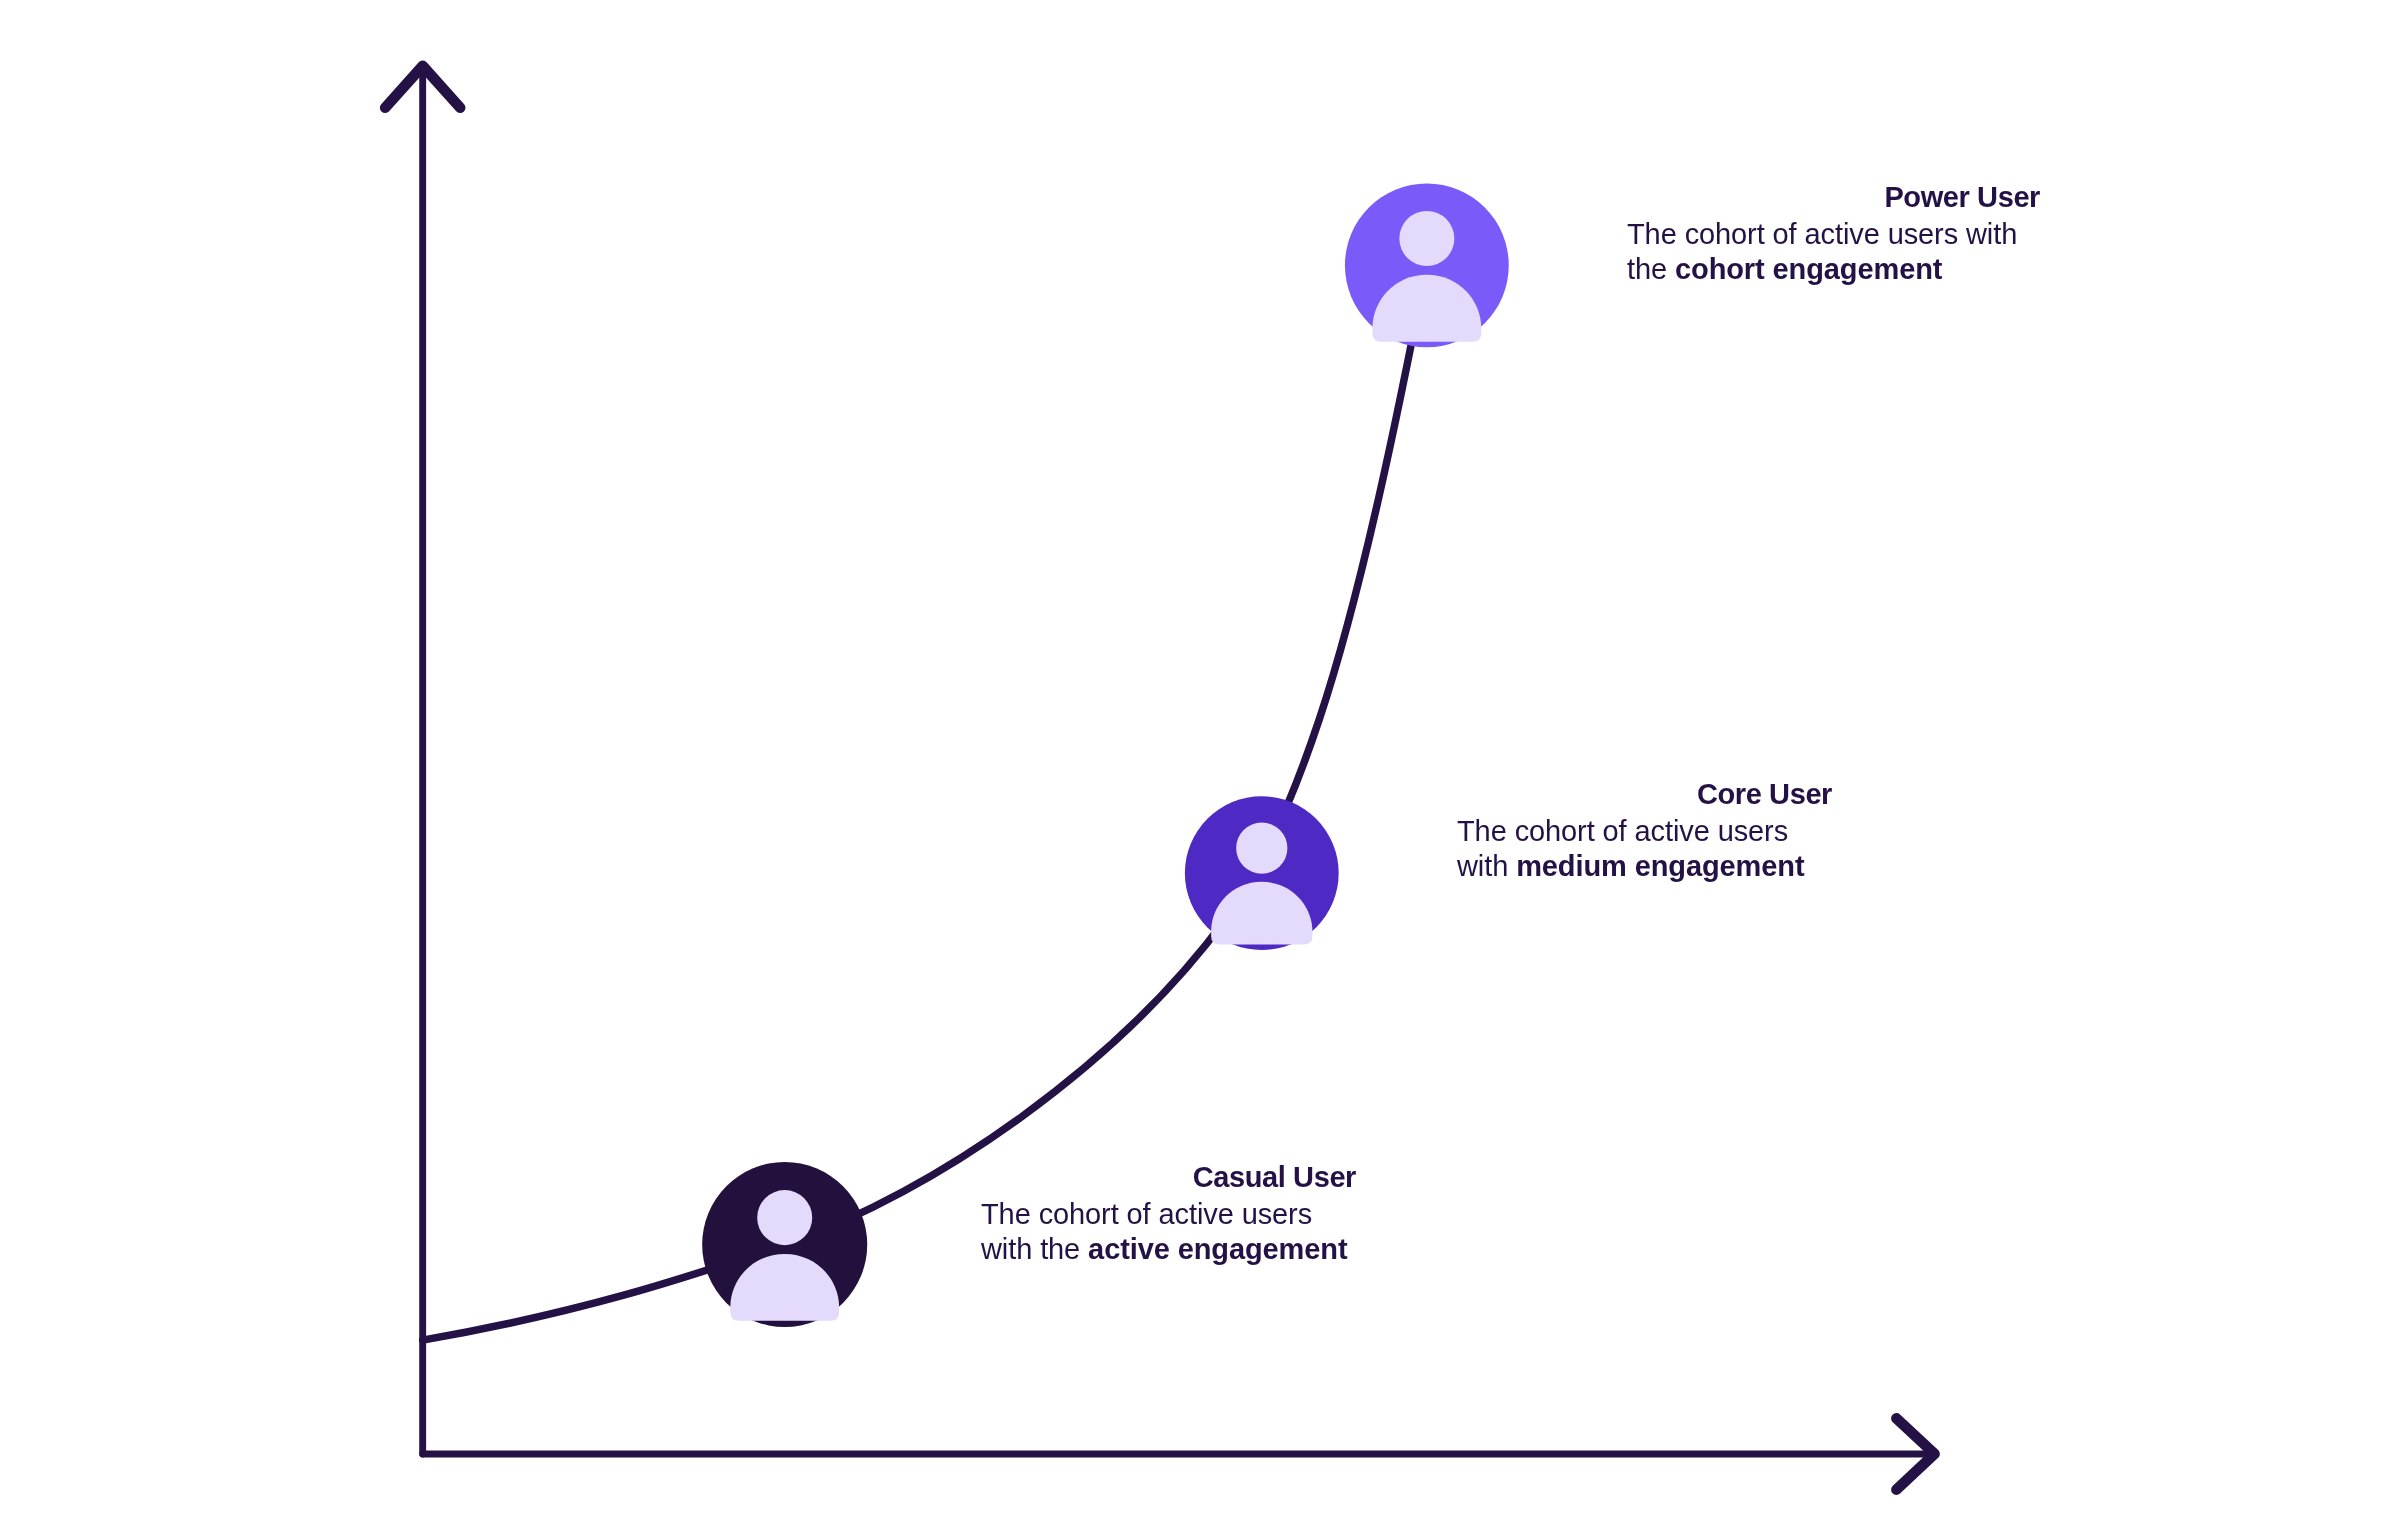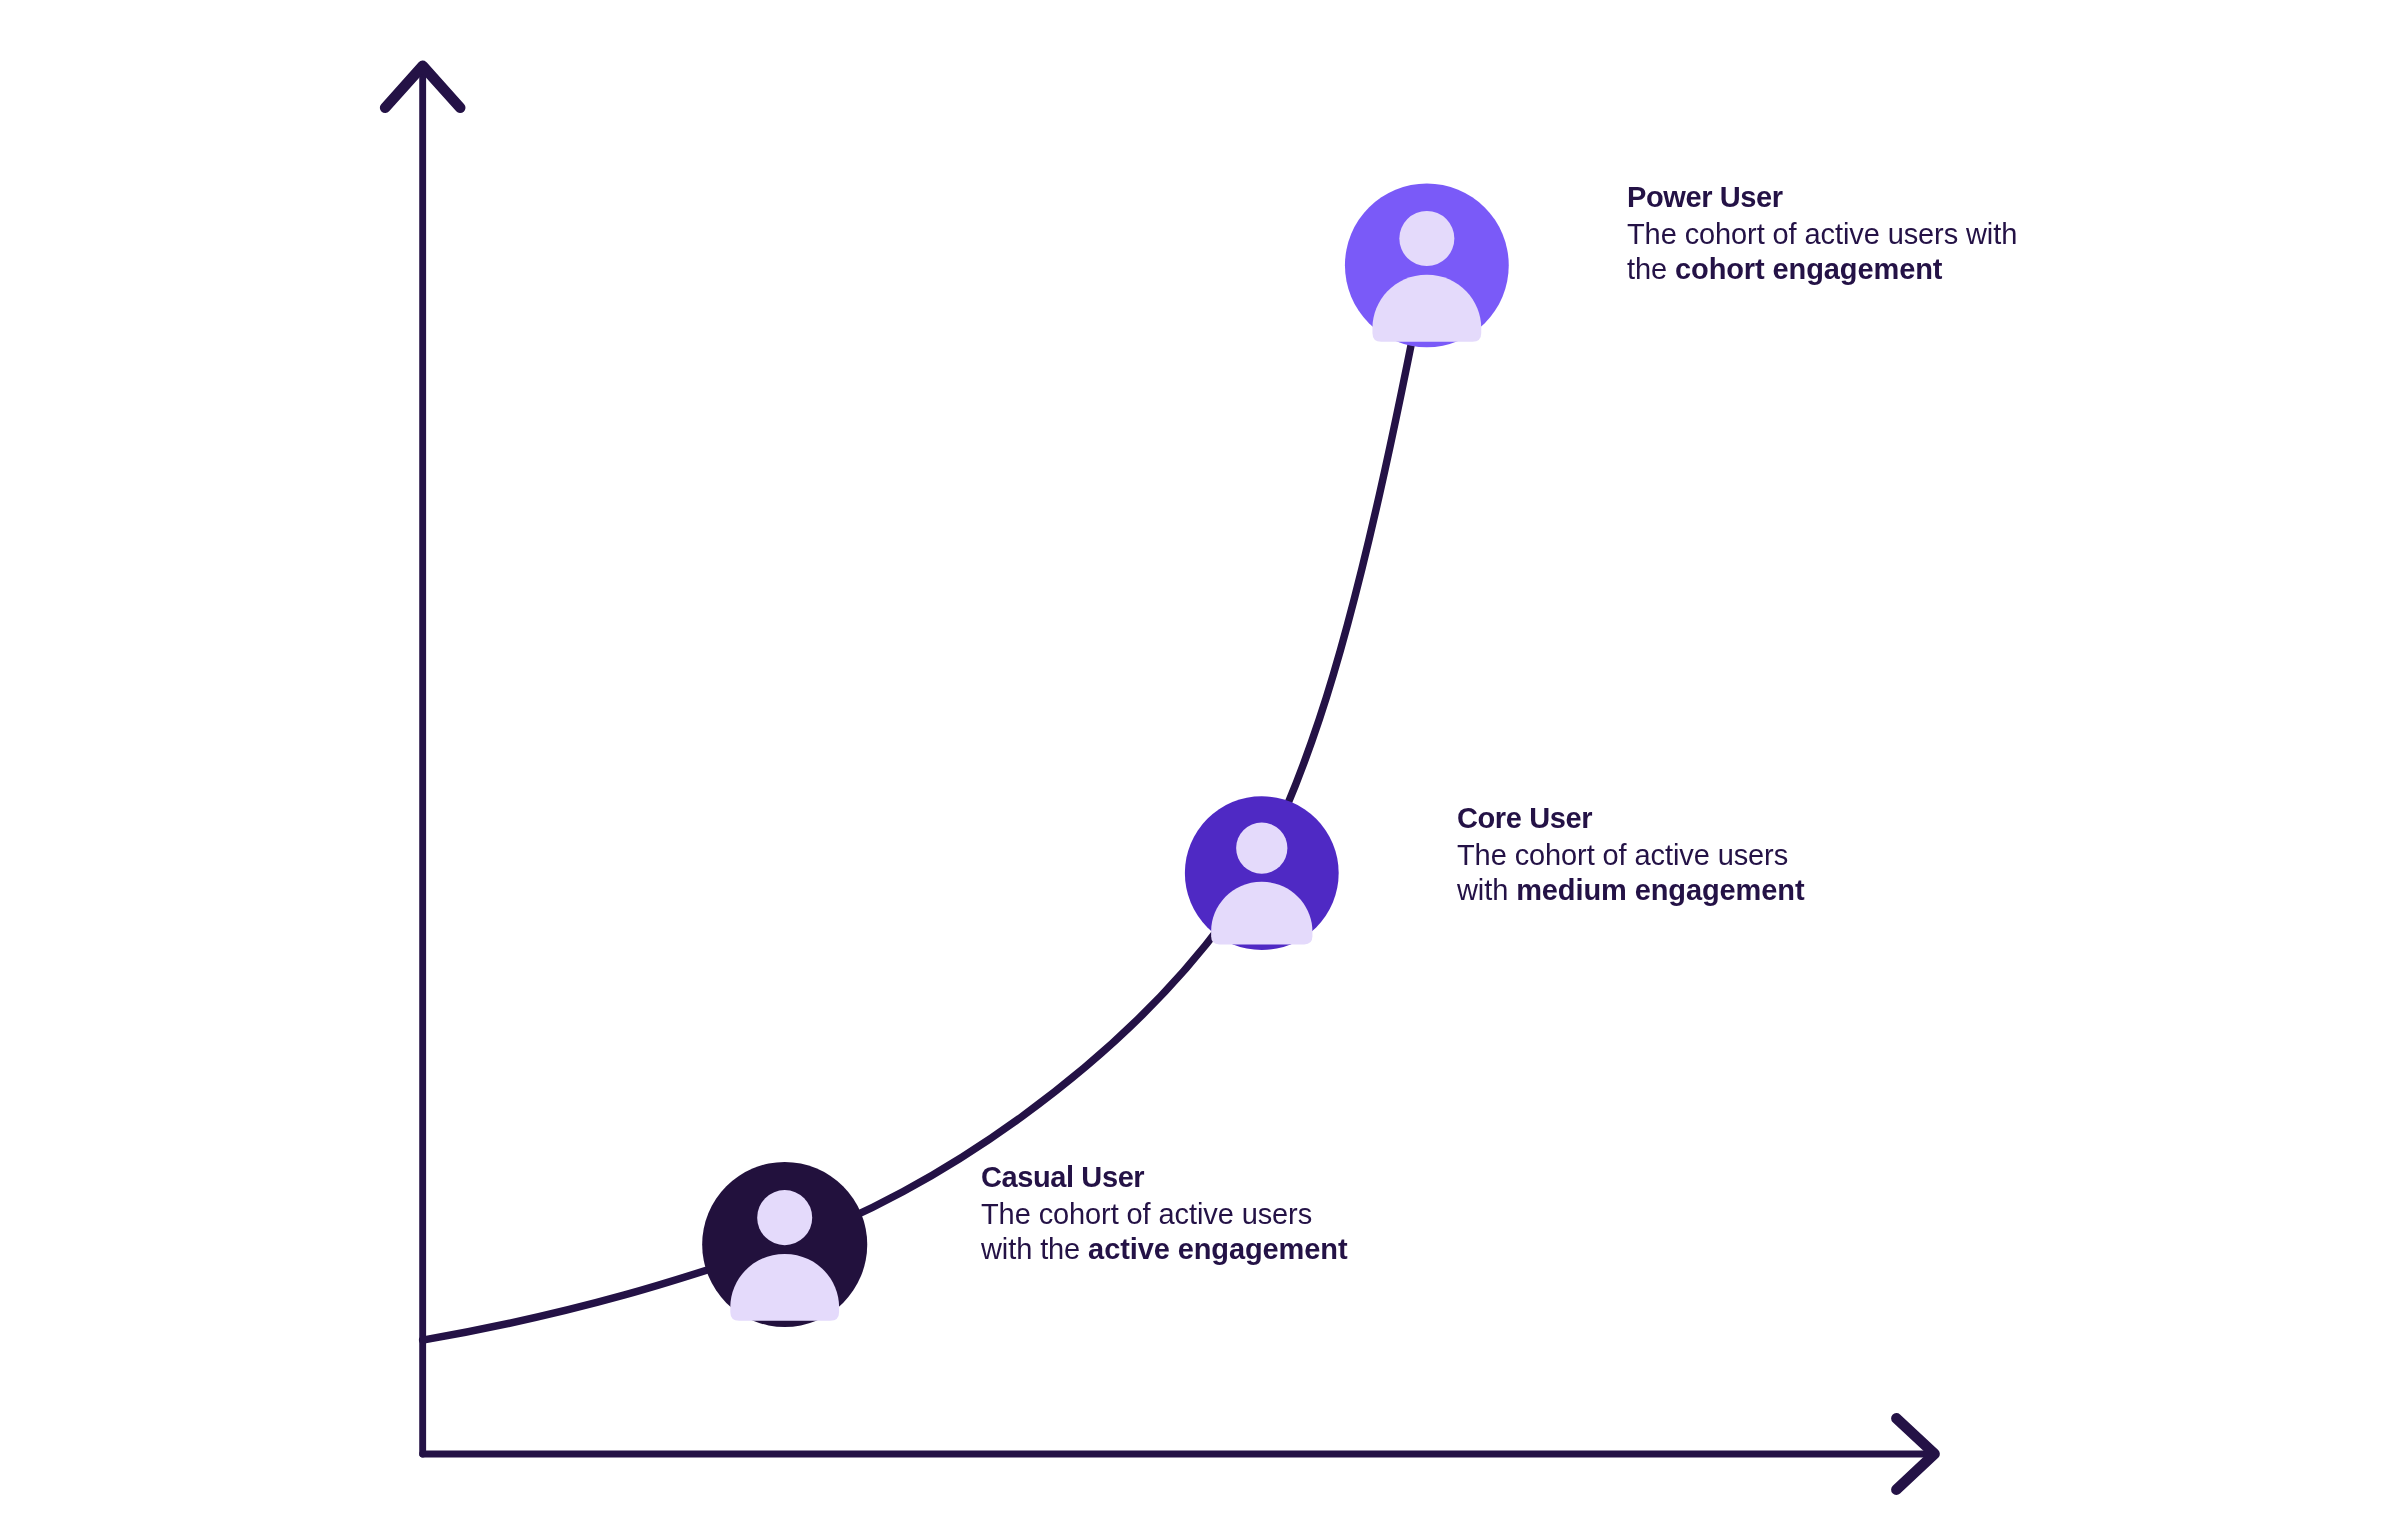--- a/index.html
+++ b/index.html
@@ -29,40 +29,40 @@
     color: #241246;
     line-height: 1.18;
     letter-spacing: -0.1px;
   }
   .node-title {
     font-weight: bold;
     font-size: 29px;
     letter-spacing: -0.4px;
     display: block;
     margin-bottom: 3.1px;
+    text-align: right;
   }
   .node-desc {
     font-size: 29px;
     font-weight: 400;
     display: block;
     max-width: 400px;
   }
   .node-desc b {
     font-weight: bold;
   }
   #label-power {
     left: 1627px;
     top: 180px;
     width: 413px;
   }
   #label-core {
     left: 1457px;
     top: 777px;
     width: 375px;
-    margin-top: 24px;
   }
   #label-casual {
     left: 981px;
     top: 1160px;
     width: 375px;
   }
 </style>
 </head>
 <body>
 

